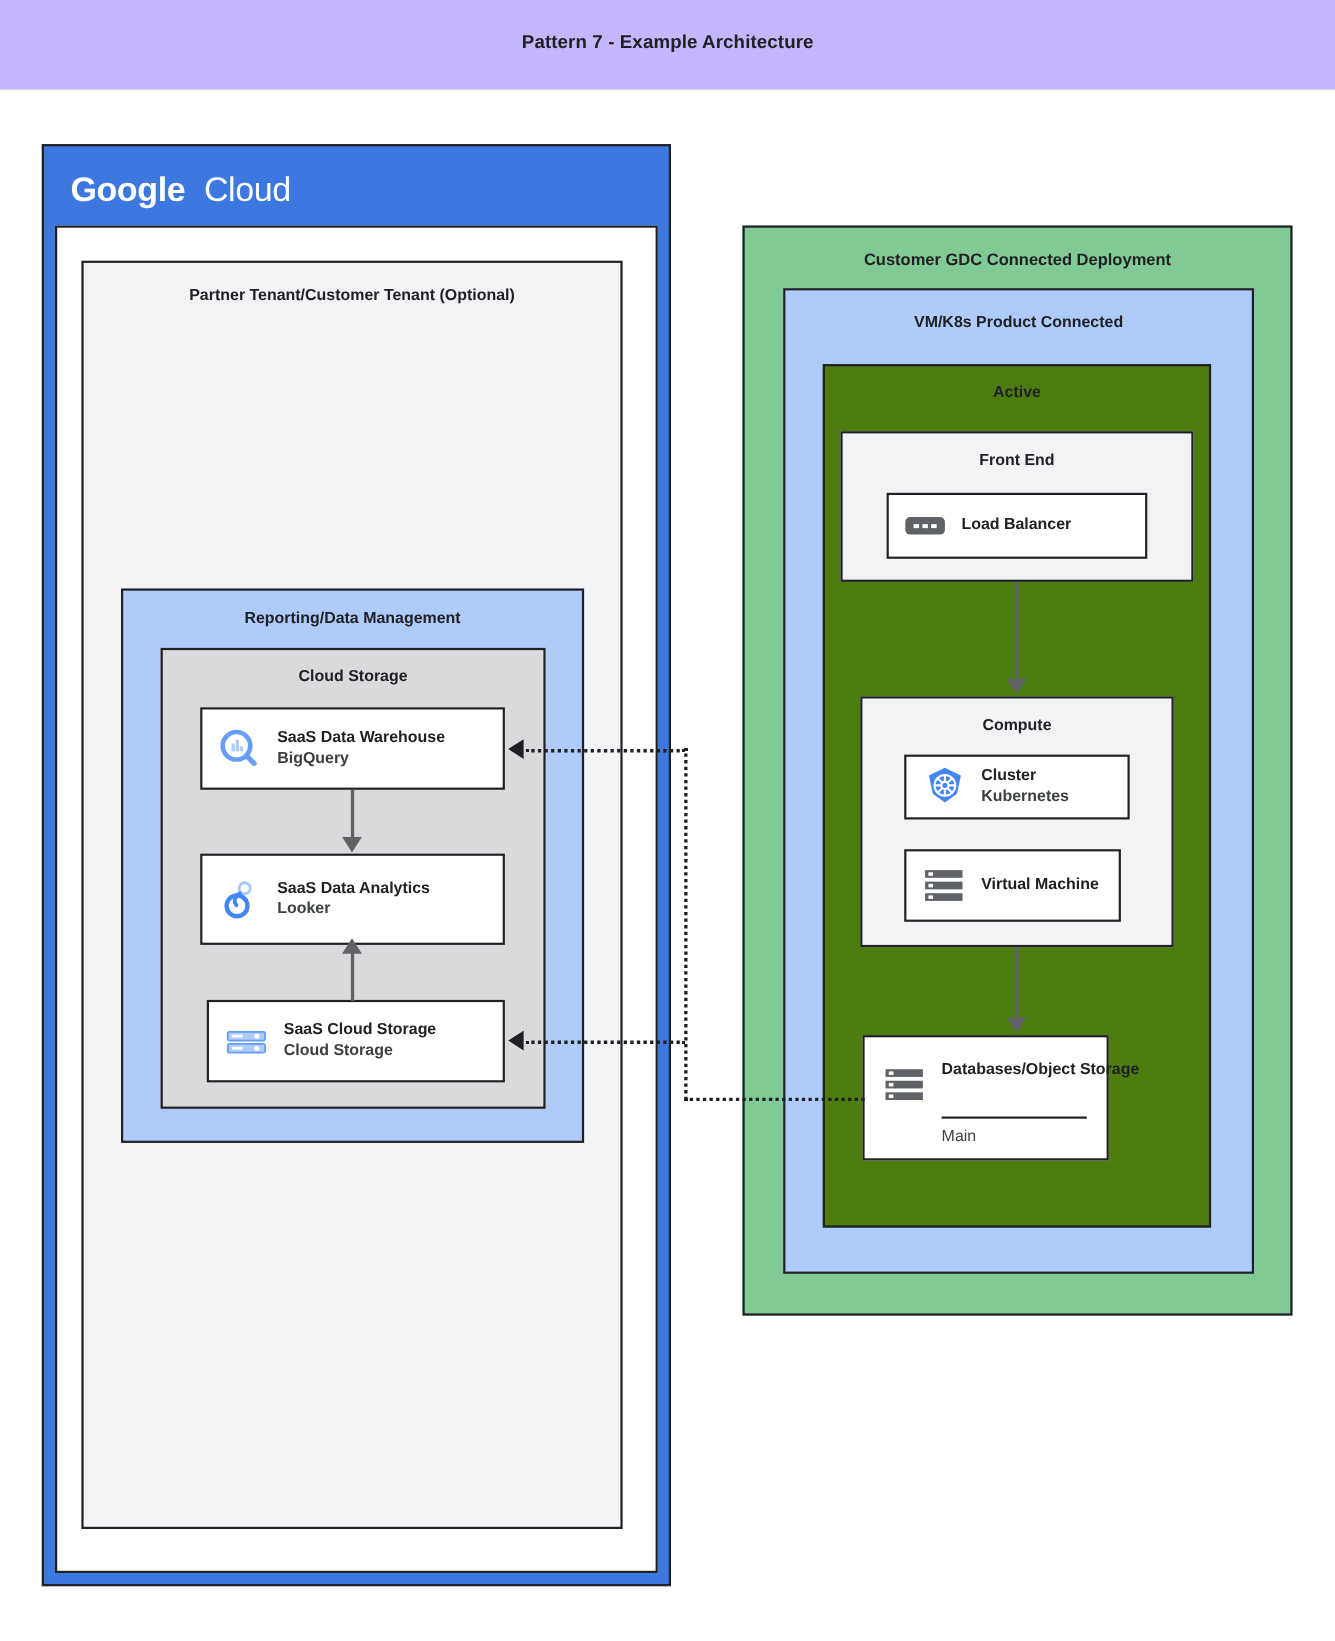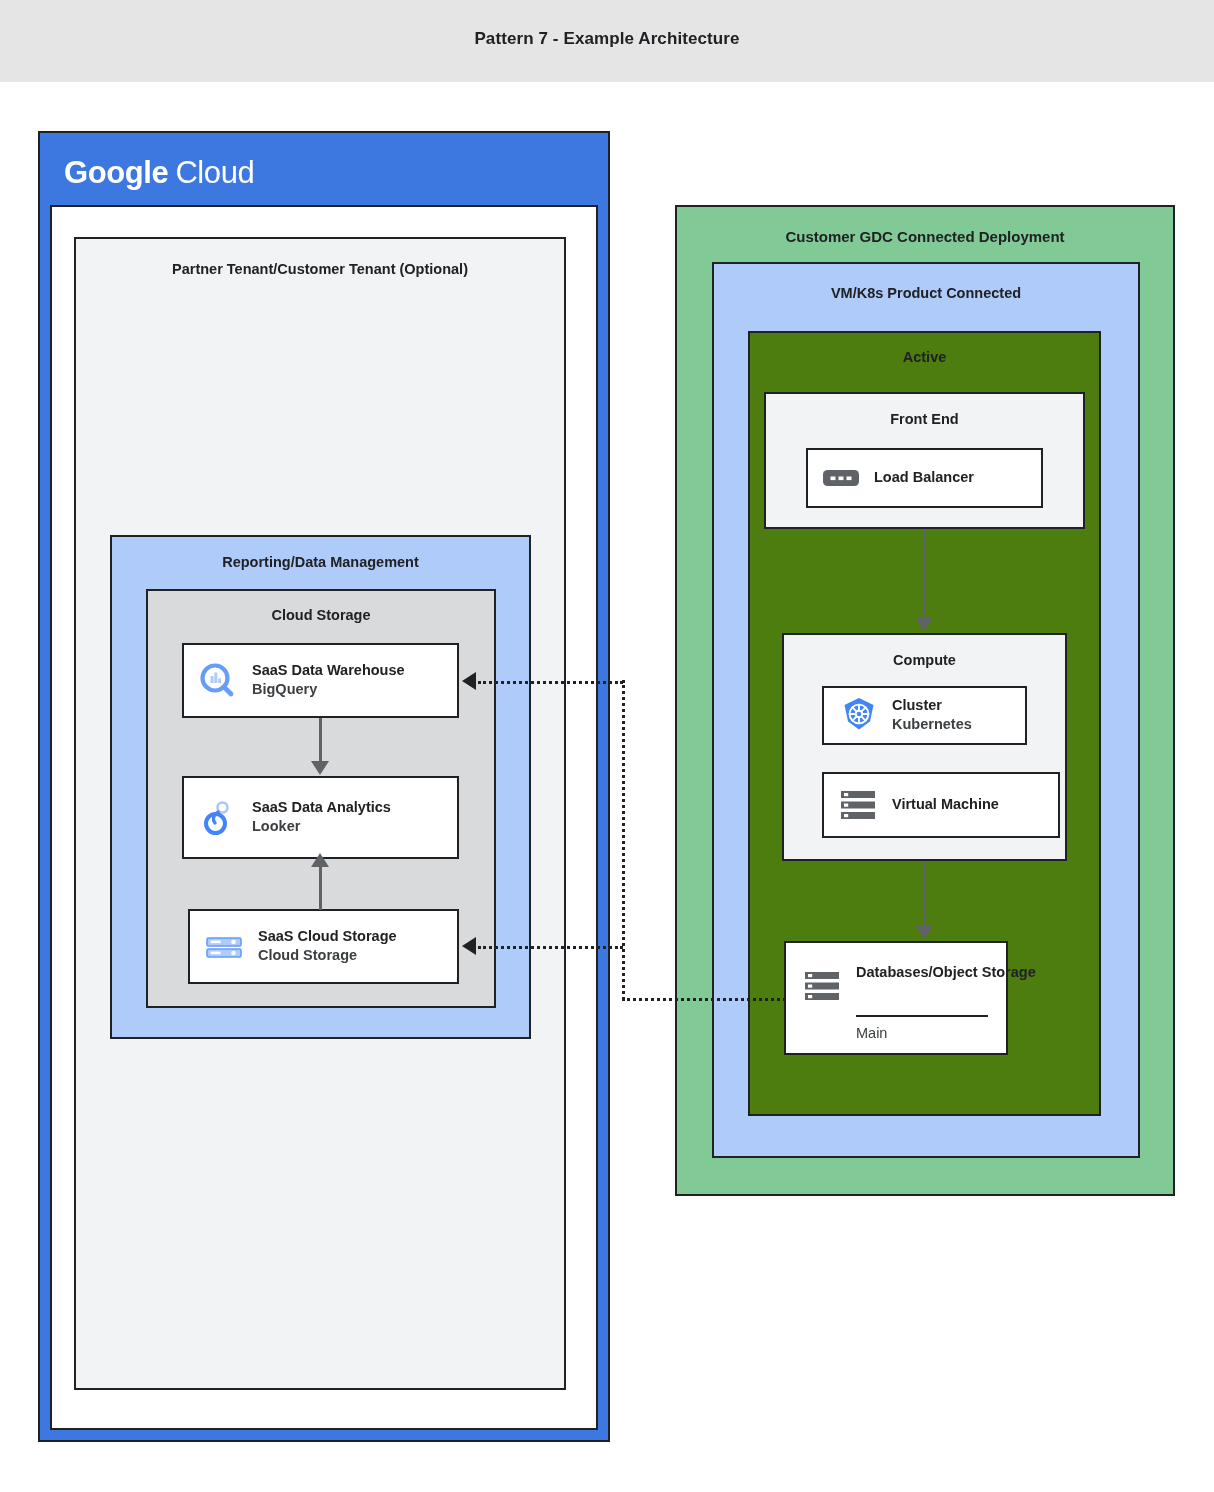--- a/index.html
+++ b/index.html
@@ -7,21 +7,21 @@
     width: 1214px; height: 1492px;
     background: #ffffff;
     font-family: "Liberation Sans", sans-serif;
     overflow: hidden;
   }
   #root { position: relative; width: 1214px; height: 1492px; }
 
   
   .titlebar {
     position: absolute; left: 0; top: 0; width: 1214px; height: 82px;
-    background: #e5e5e5;
+    background: #c4b5fd;
     border-bottom: 1px solid #e3e5e6;
   }
   .titlebar .title {
     position: absolute; left: 0; top: 29px; width: 1214px;
     text-align: center;
     font-size: 17px; font-weight: bold; color: #202124;
     letter-spacing: .1px;
   }
 
   
@@ -30,21 +30,21 @@
     position: absolute; left: 0; width: 100%;
     text-align: center;
     font-weight: bold; color: #202124;
   }
 
   
   #gcp-outer  { left: 38px;  top: 131px;  width: 572px;  height: 1311px; background: #3c78e0; border-color: #202124; }
   #gcp-logo   { position: absolute; left: 24px; top: 22px; font-size: 31px; color: #ffffff;
                 letter-spacing: -.4px; white-space: nowrap; }
   #gcp-logo .g { font-weight: bold; }
-  #gcp-logo .c { font-weight: normal; margin-left: 7px; }
+  #gcp-logo .c { font-weight: normal; margin-left: 17px; }
 
   #gcp-white  { left: 50px;  top: 205px;  width: 548px;  height: 1225px; background: #ffffff; }
   #tenant     { left: 74px;  top: 237px;  width: 492px;  height: 1153px; background: #f1f3f4; }
   #tenant > .boxlabel { top: 22px; font-size: 14.5px; }
 
   #reporting  { left: 110px; top: 535px;  width: 421px;  height: 504px; background: #aecbfa; }
   #reporting > .boxlabel { top: 17px; font-size: 14.5px; }
 
   #cloudstore { left: 146px; top: 589px;  width: 350px;  height: 419px; background: #d9dadc; }
   #cloudstore > .boxlabel { top: 16px; font-size: 14.5px; }
@@ -73,21 +73,21 @@
   #frontend   { left: 764px; top: 392px; width: 321px; height: 137px; background: #f1f3f4; }
   #frontend > .boxlabel { top: 17px; font-size: 14.5px; }
 
   #compute    { left: 782px; top: 633px; width: 285px; height: 228px; background: #f1f3f4; }
   #compute > .boxlabel { top: 17px; font-size: 14.5px; }
 
   #c-lb  { left: 806px; top: 448px; width: 237px; height: 60px; }
   #c-lb .txt { left: 66px; }
   #c-k8  { left: 822px; top: 686px; width: 205px; height: 59px; }
   #c-k8 .txt { left: 68px; }
-  #c-vm  { left: 822px; top: 772px; width: 238px; height: 66px; }
+  #c-vm  { left: 822px; top: 772px; width: 197px; height: 66px; }
   #c-vm .txt { left: 68px; }
   #c-vm .t1 { white-space: normal; }
 
   #c-db  { left: 784px; top: 941px; width: 224px; height: 114px; }
   #c-db .ico { left: 16px; top: 26px; transform: none; }
   #c-db .txt { left: 70px; top: 20px; transform: none; width: 200px; }
   #c-db .t1  { white-space: normal; }
   #c-db .divider { position: absolute; left: 70px; right: 18px; top: 72px; height: 2px; background: #202124; }
   #c-db .sub { position: absolute; left: 70px; top: 82px; font-size: 14.5px; color: #3c4043; }
 

